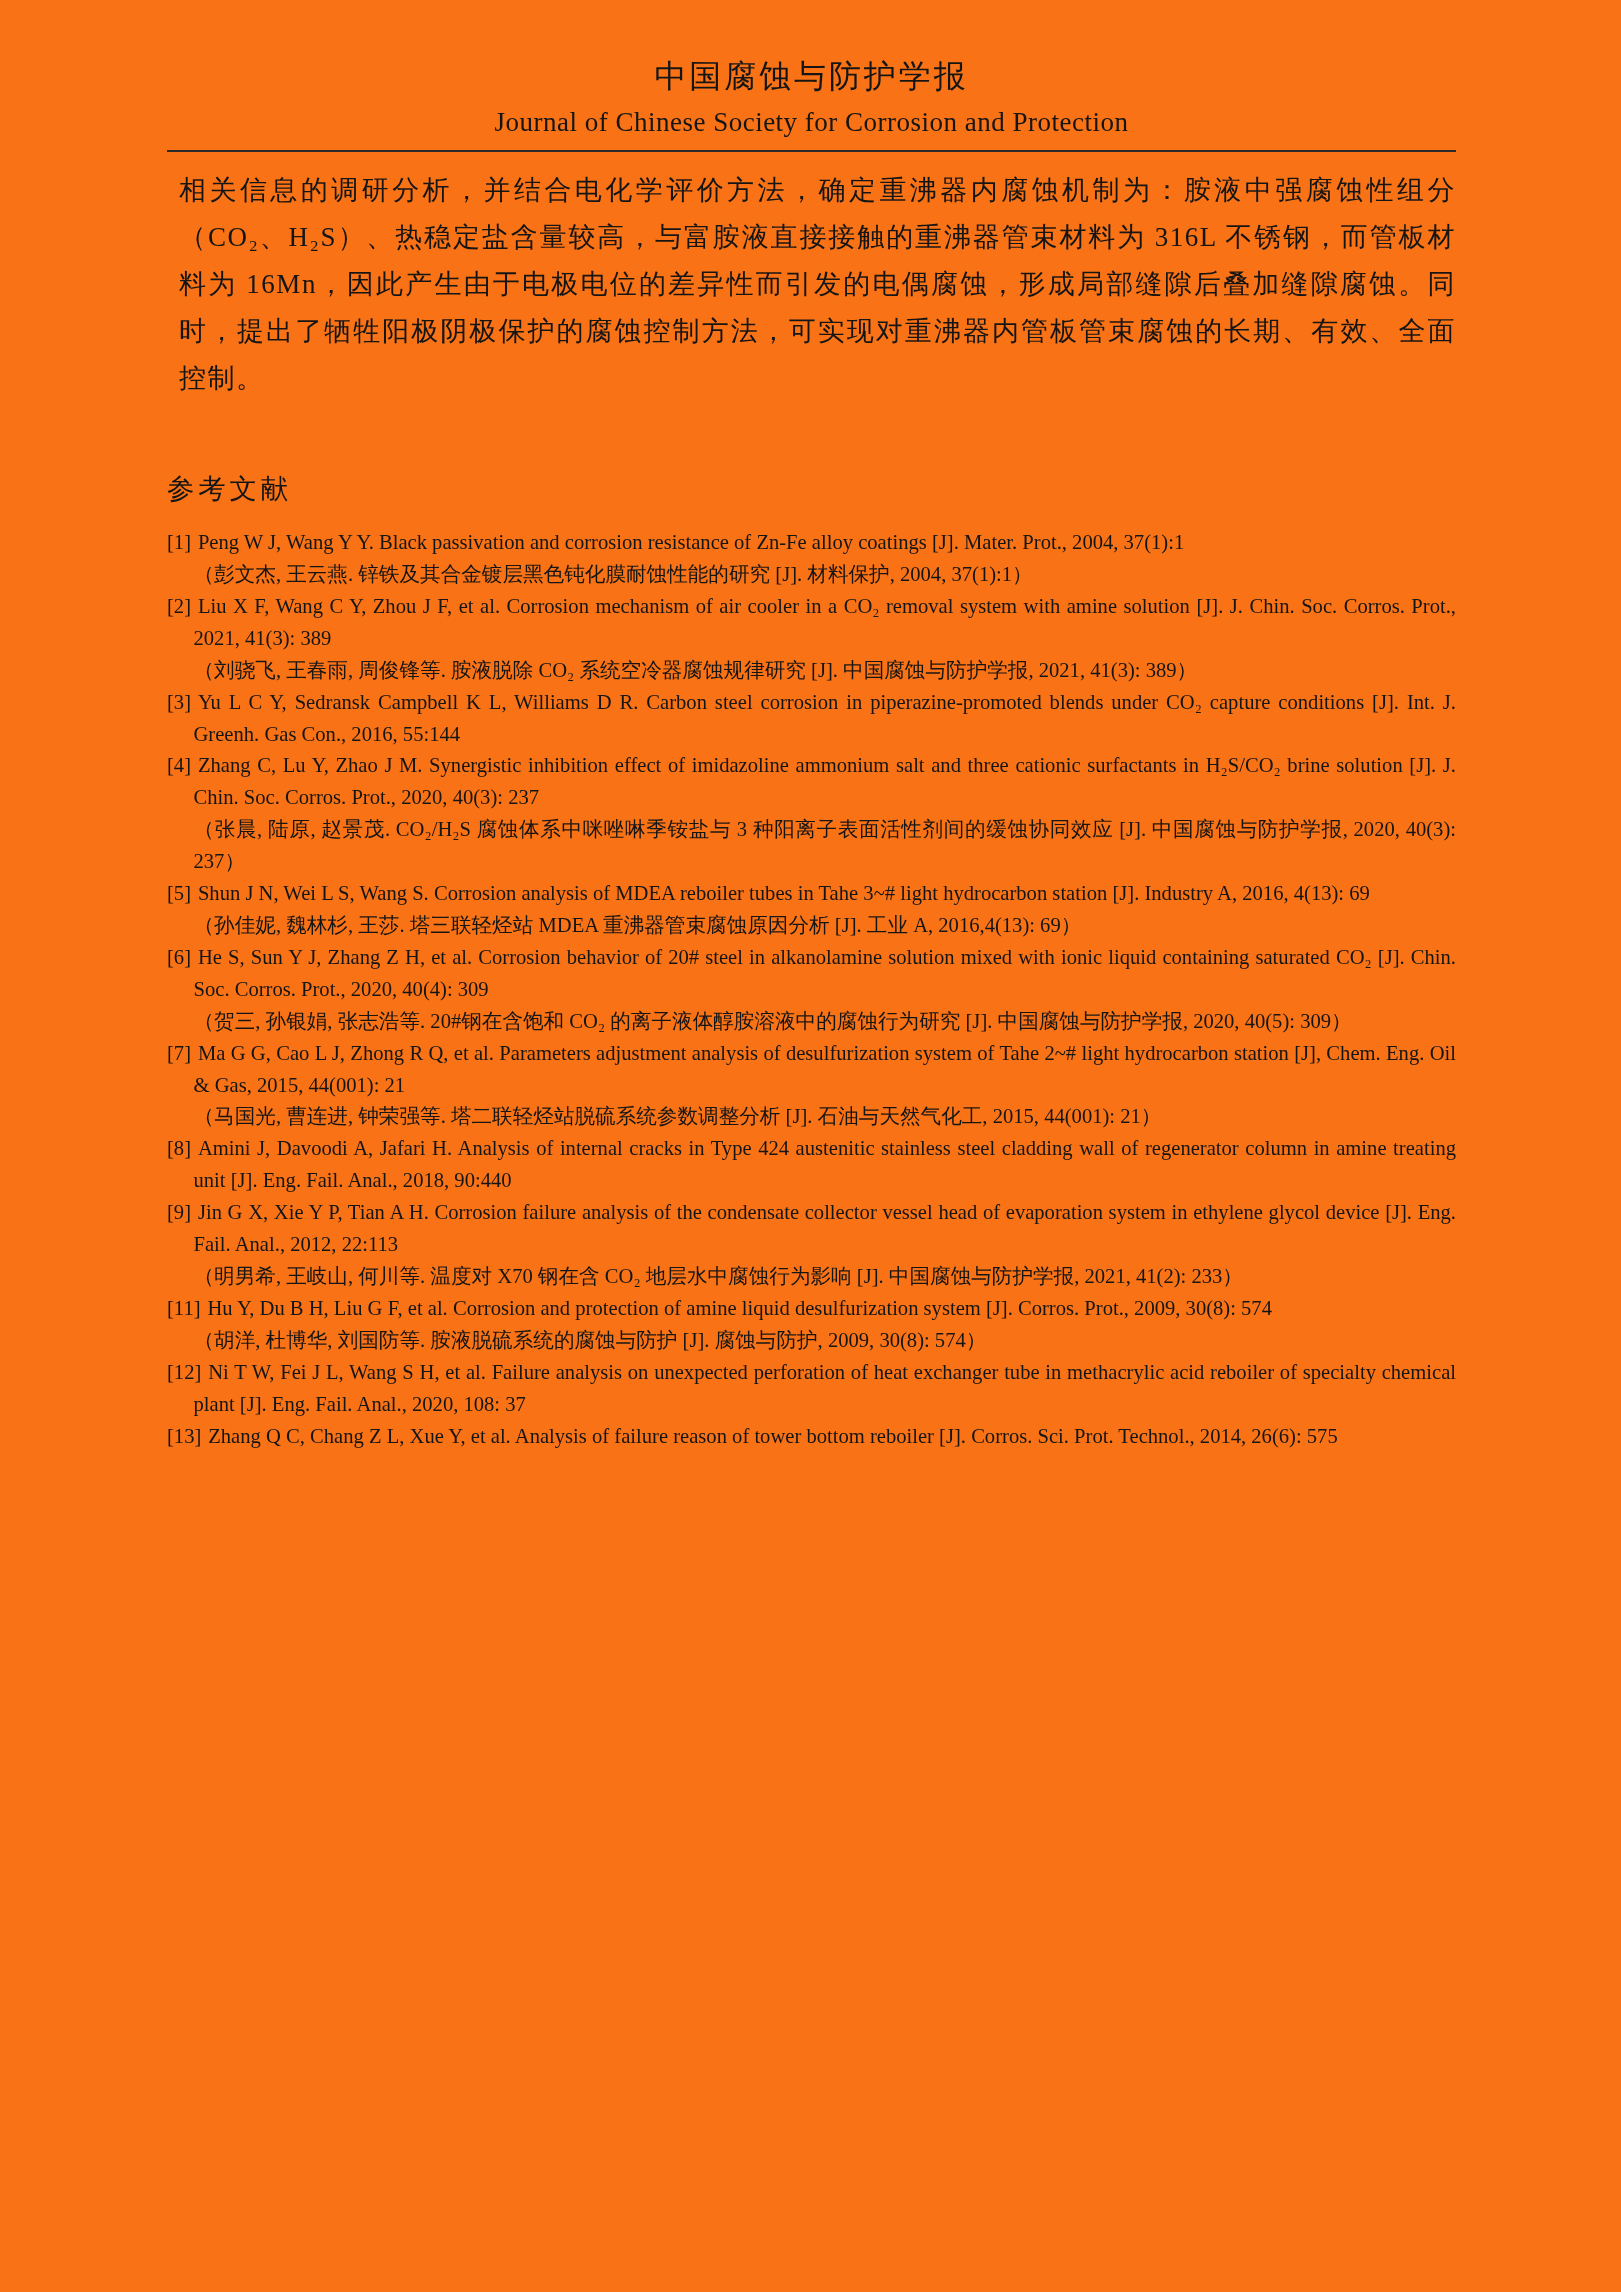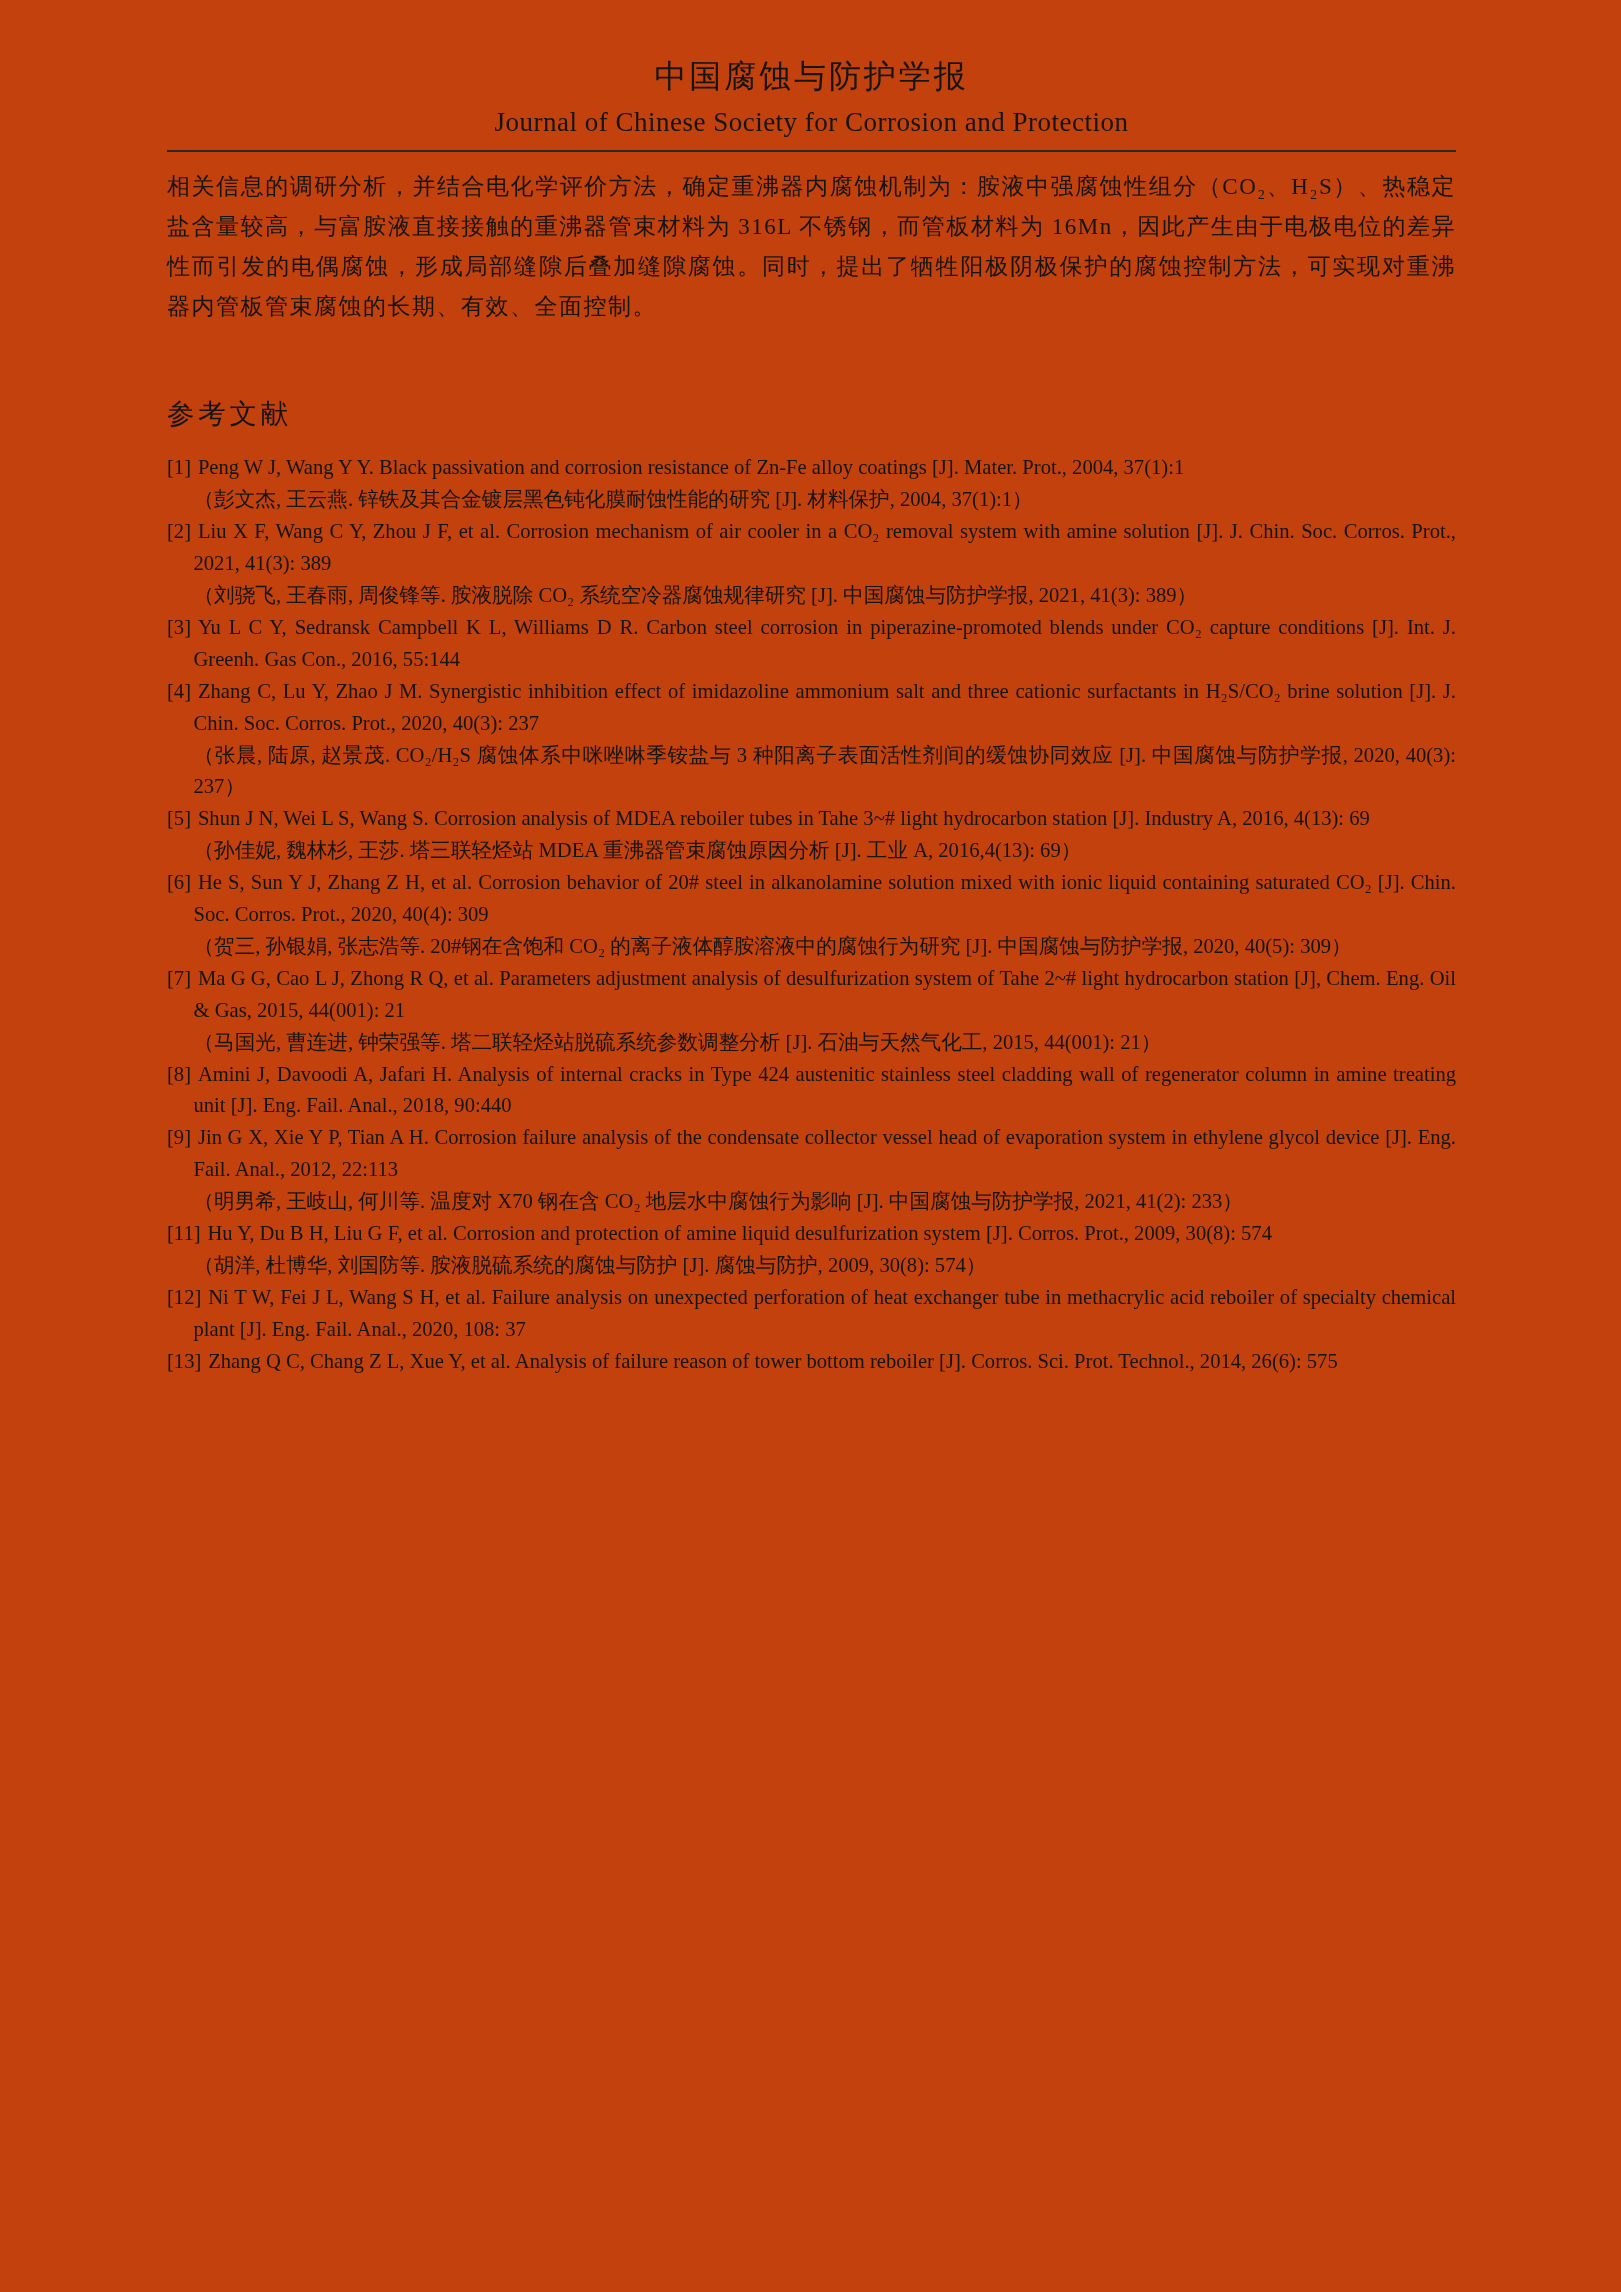--- a/index.html
+++ b/index.html
@@ -5,46 +5,47 @@
   * { margin: 0; padding: 0; box-sizing: border-box; }
   html, body { background: #ffffff; }
   body {
     font-family: "Liberation Serif", "DejaVu Serif", serif;
     color: #151515;
   }
   .page {
     position: relative;
     width: 1621px;
     min-height: 2293px;
-    background: #c2410c;
+    background: #f97316;
     padding: 55px 165px 59px 167px;
   }
   .doc-header { text-align: center; }
   .title-zh {
     font-size: 32px;
     font-weight: normal;
     letter-spacing: 2.9px;
   }
   .title-en {
     font-size: 27px;
     margin-top: 7.8px;
     letter-spacing: 0.5px;
   }
   .header-rule {
     border: none;
     border-top: 2px solid #2a2a2a;
     margin-top: 11.8px;
   }
   .abstract {
     margin-top: 15.7px;
-    font-size: 23px;
+    font-size: 27px;
     line-height: 1.74;
     text-align: justify;
     text-justify: inter-character;
     letter-spacing: 1.5px;
+    margin-left: 12px;
   }
   .refs-heading {
     margin-top: 69px;
     font-size: 27.4px;
     font-weight: normal;
     letter-spacing: 3.9px;
   }
   .ref-list {
     margin-top: 20px;
     font-size: 20.6px;

